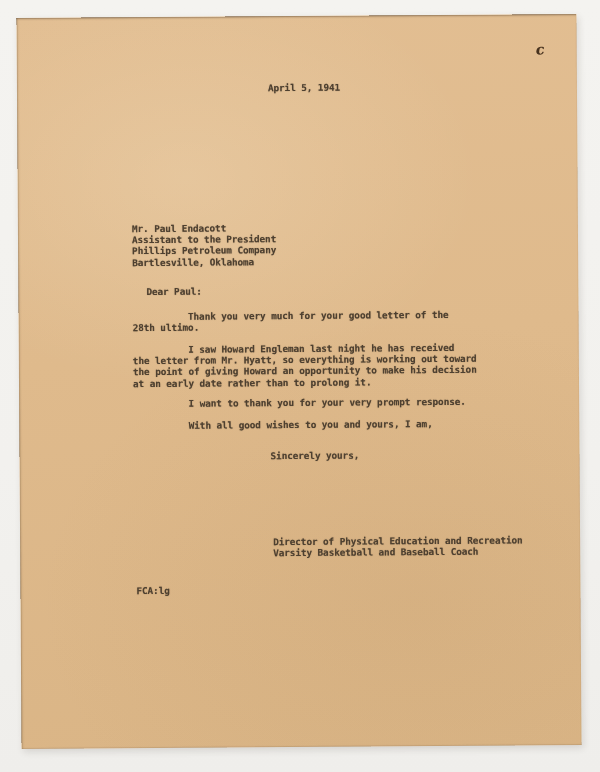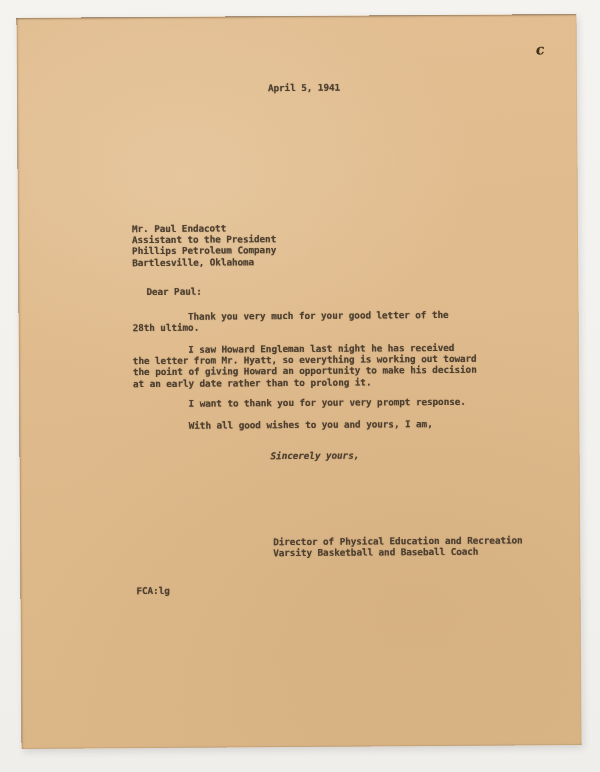--- a/index.html
+++ b/index.html
@@ -45,21 +45,21 @@
     text-shadow: 0 0 1px rgba(78,64,48,0.55);
     white-space: pre;
   }
   .date       { left: 251px; top: 66px;  }
   .address    { left: 114px; top: 206px; }
   .salutation { left: 114px; top: 269px; margin-left: 14px; }
   .para-1     { left: 114px; top: 294px; }
   .para-2     { left: 114px; top: 327px; }
   .para-3     { left: 114px; top: 381px; }
   .para-4     { left: 114px; top: 403px; }
-  .closing    { left: 251px; top: 434px; font-style: italic; }
+  .closing    { left: 251px; top: 434px; }
   .titles     { left: 253px; top: 520px; }
   .ref        { left: 116px; top: 568px; }
   .handwritten {
     position: absolute;
     left: 519px;
     top: 27px;
     font-family: "DejaVu Serif", serif;
     font-style: italic;
     font-size: 14px;
     font-weight: 700;

